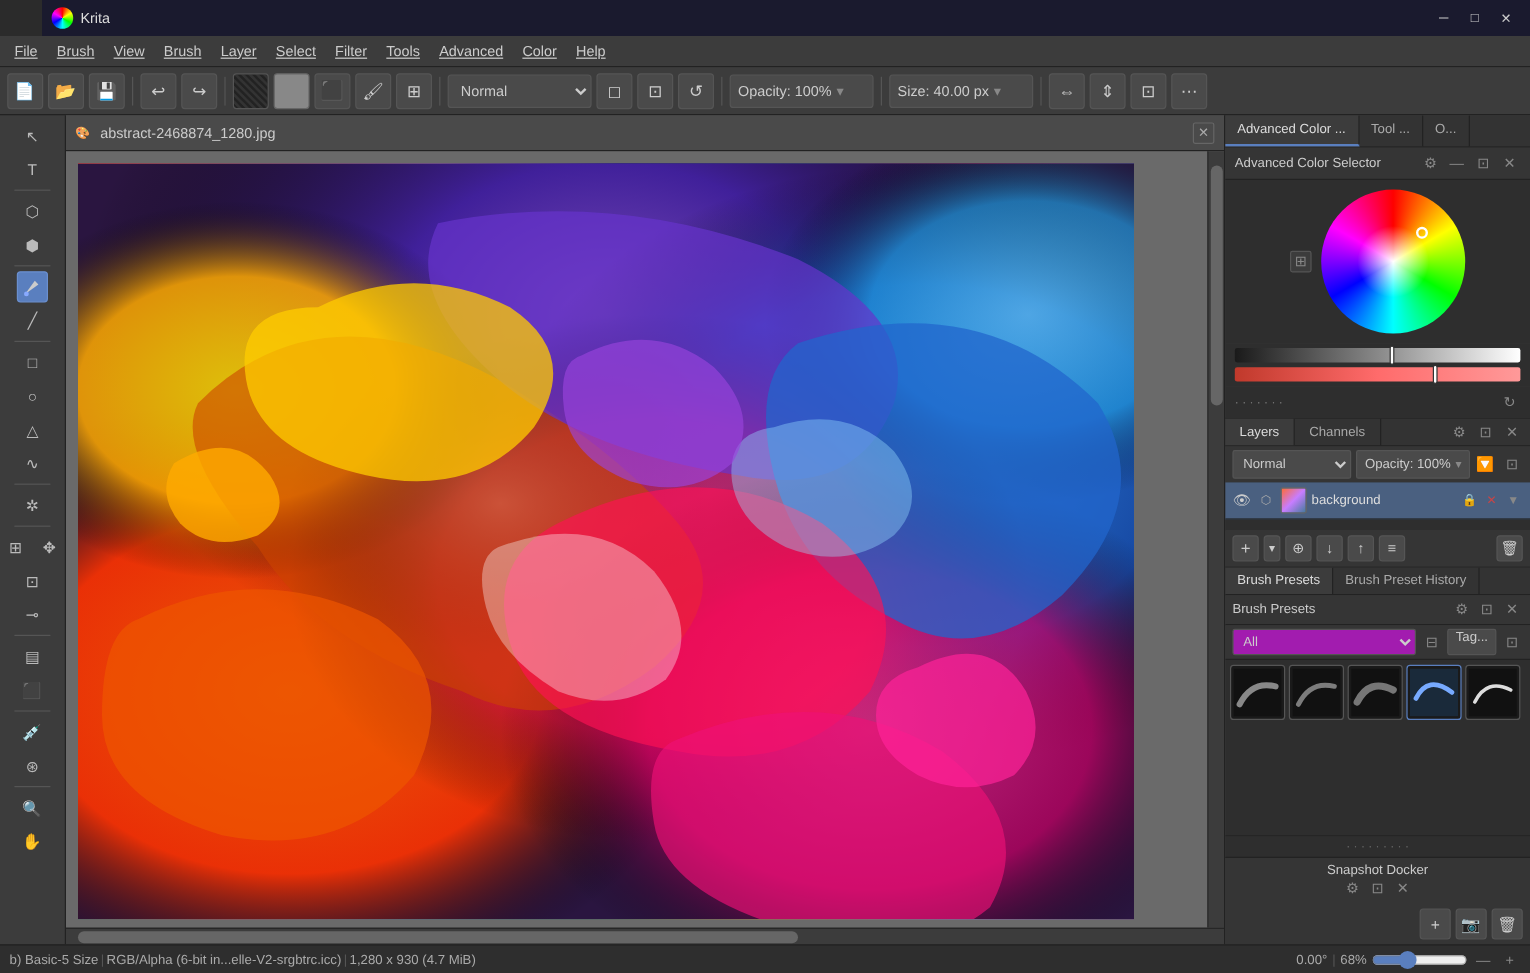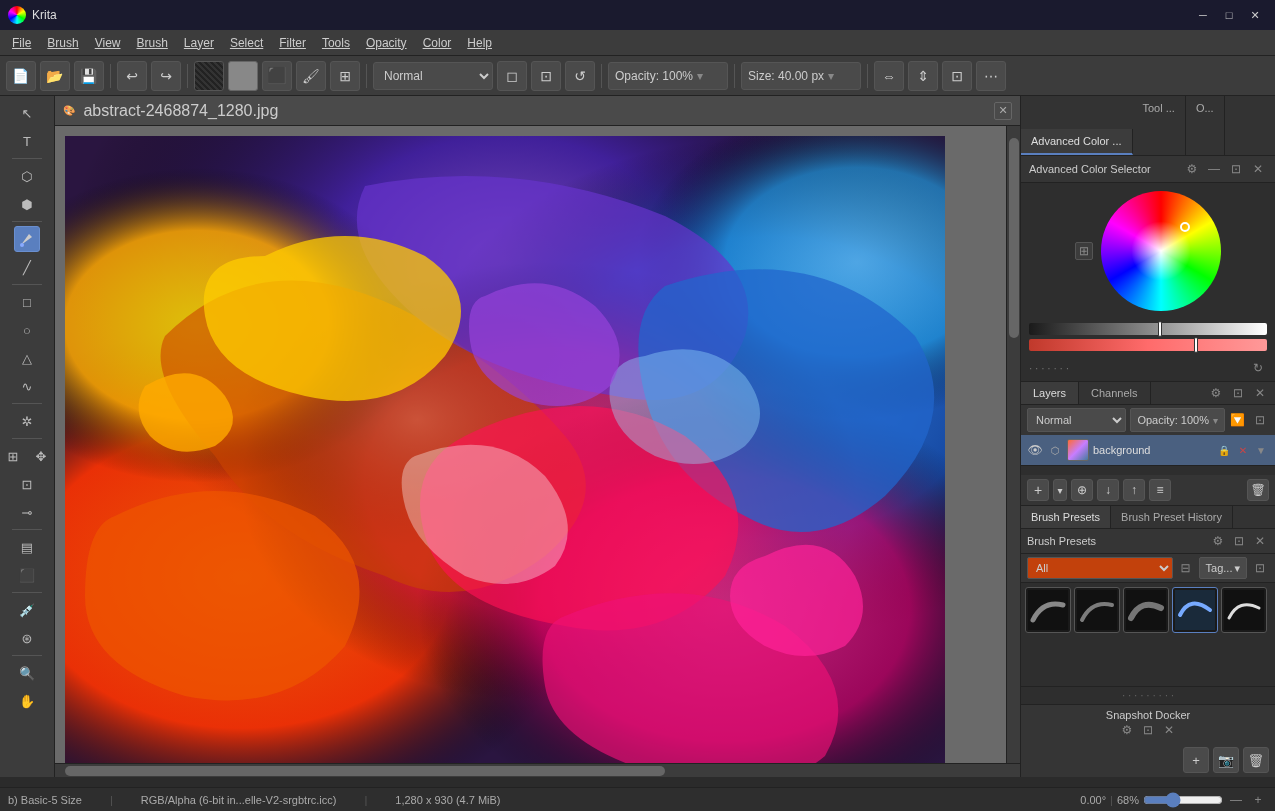--- a/index.html
+++ b/index.html
@@ -17,20 +17,21 @@
 
     
     #title-bar {
       background: #1a1a2e;
       height: 30px;
       display: flex;
       align-items: center;
       justify-content: space-between;
       padding: 10px 8px;
       flex-shrink: 0;
+      margin-left: 35px;
     }
     #title-bar-left {
       display: flex;
       align-items: center;
       gap: 6px;
     }
     #app-icon {
       width: 18px; height: 18px;
       border-radius: 50%;
       background: conic-gradient(red, yellow, lime, cyan, blue, magenta, red);
@@ -186,21 +187,21 @@
       background: #4a4a4a;
       height: 30px;
       display: flex;
       align-items: center;
       padding: 0 8px;
       border-bottom: 1px solid #222;
       gap: 8px;
     }
     #canvas-tab-title {
       color: #ccc;
-      font-size: 16px;
+      font-size: 12px;
     }
     #canvas-tab-close {
       width: 18px; height: 18px;
       display: flex; align-items: center; justify-content: center;
       color: #aaa;
       cursor: pointer;
       border: 1px solid #666;
       border-radius: 2px;
       font-size: 11px;
       margin-left: auto;
@@ -290,21 +291,20 @@
       font-size: 11px;
       color: #aaa;
       cursor: pointer;
       border-right: 1px solid #222;
       white-space: nowrap;
     }
     .panel-tab.active {
       background: #3c3c3c;
       color: #ddd;
       border-bottom: 2px solid #5a7fbf;
-      margin-top: 33px;
     }
 
     
     #adv-color-section {
       flex-shrink: 0;
       border-bottom: 1px solid #222;
     }
     #adv-color-header {
       display: flex;
       align-items: center;
@@ -542,39 +542,39 @@
     #brush-filter {
       display: flex;
       align-items: center;
       gap: 4px;
       padding: 3px 6px;
       background: #353535;
       border-bottom: 1px solid #222;
       flex-shrink: 0;
     }
     #brush-filter-select {
-      background: #c2410c;
+      background: #a21caf;
       border: 1px solid #555;
       color: #ccc;
       font-size: 11px;
       height: 22px;
       border-radius: 2px;
       padding: 0 4px;
       flex: 1;
     }
     #brush-tag-btn {
       background: #4a4a4a;
       border: 1px solid #555;
       color: #ccc;
       font-size: 11px;
       height: 22px;
       border-radius: 2px;
       padding: 0 6px;
       cursor: pointer;
-      display: flex; align-items: center; gap: 2px;
+      display: flex; align-items: center; gap: 14px; flex-direction: column;
     }
     #brush-grid {
       display: flex;
       flex-wrap: wrap;
       gap: 3px;
       padding: 4px;
       background: #2e2e2e;
       flex: 1;
       overflow-y: auto;
       align-content: flex-start;
@@ -641,25 +641,24 @@
     }
 
     
     #status-bar {
       height: 24px;
       background: #2e2e2e;
       border-top: 1px solid #222;
       display: flex;
       align-items: center;
       padding: 0 8px;
-      gap: 28px;
+      gap: 2px;
       flex-shrink: 0;
       font-size: 11px;
       color: #aaa;
-      margin-top: 10px;
     }
     #status-bar span { white-space: nowrap; }
     .status-sep { color: #555; }
     #zoom-control {
       margin-left: auto;
       display: flex;
       align-items: center;
       gap: 4px;
     }
     #zoom-slider {
@@ -708,21 +707,21 @@
 
 <div id="menu-bar">
   <div class="menu-item">File</div>
   <div class="menu-item">Brush</div>
   <div class="menu-item">View</div>
   <div class="menu-item">Brush</div>
   <div class="menu-item">Layer</div>
   <div class="menu-item">Select</div>
   <div class="menu-item">Filter</div>
   <div class="menu-item">Tools</div>
-  <div class="menu-item">Opacity</div>
+  <div class="menu-item">Advanced</div>
   <div class="menu-item">Color</div>
   <div class="menu-item">Help</div>
 </div>
 
 <div id="toolbar">
   <div class="toolbar-btn" title="New">
     <span>📄</span>
   </div>
   <div class="toolbar-btn" title="Open">
     <span>📂</span>

